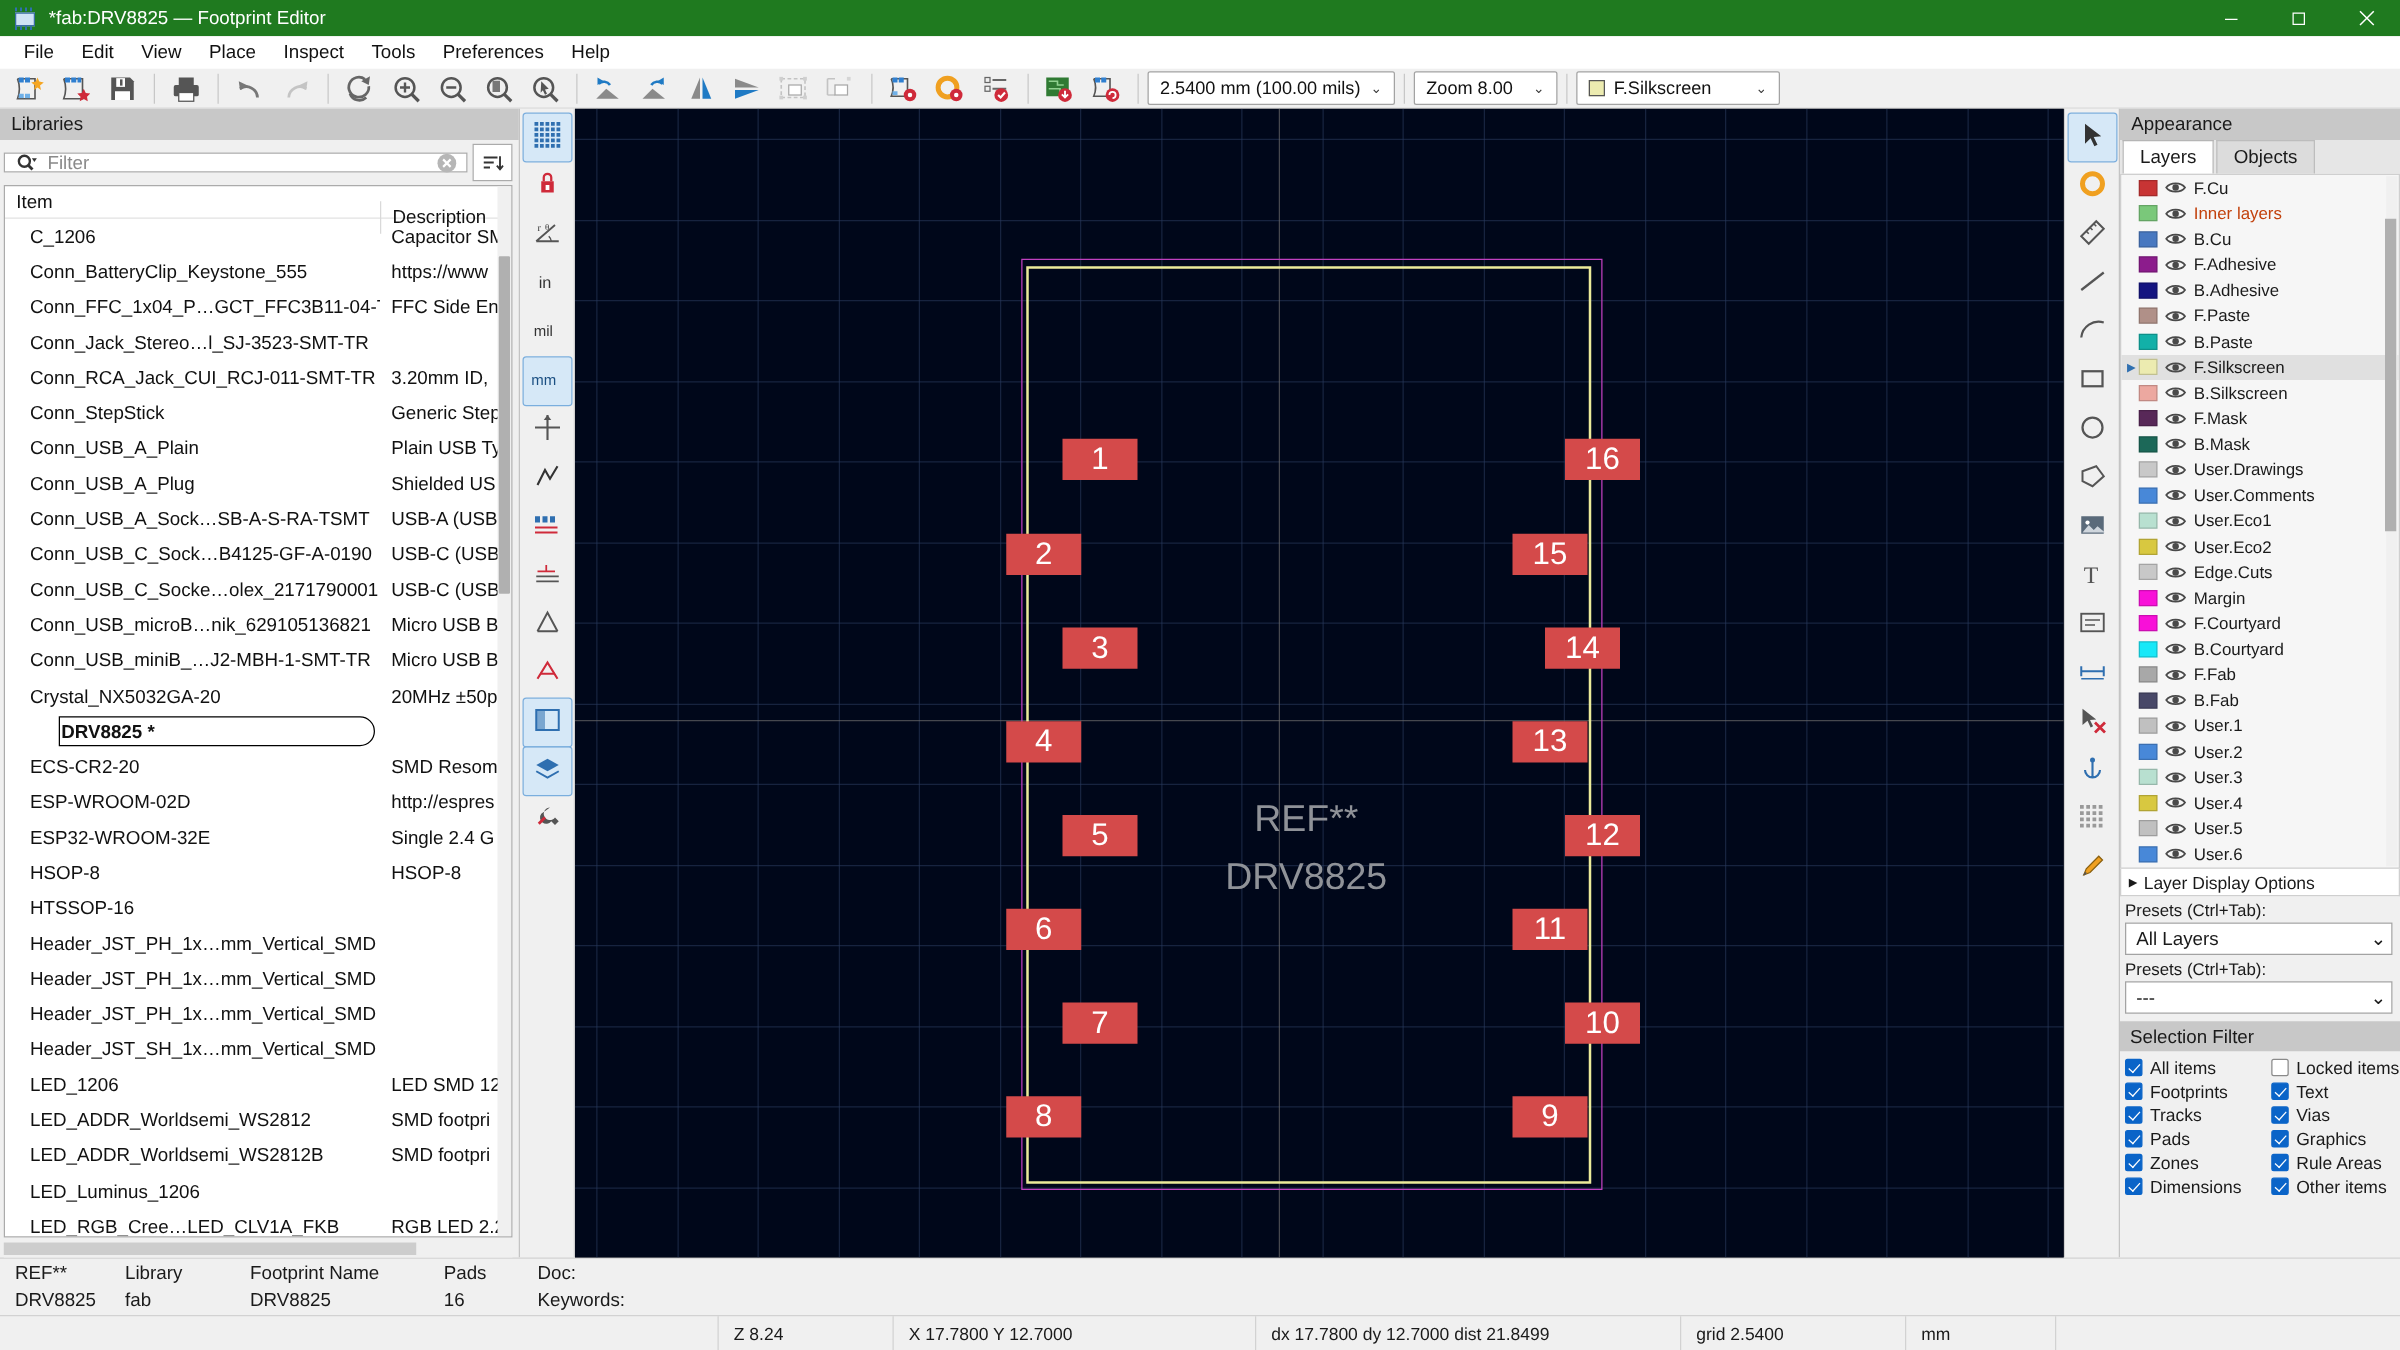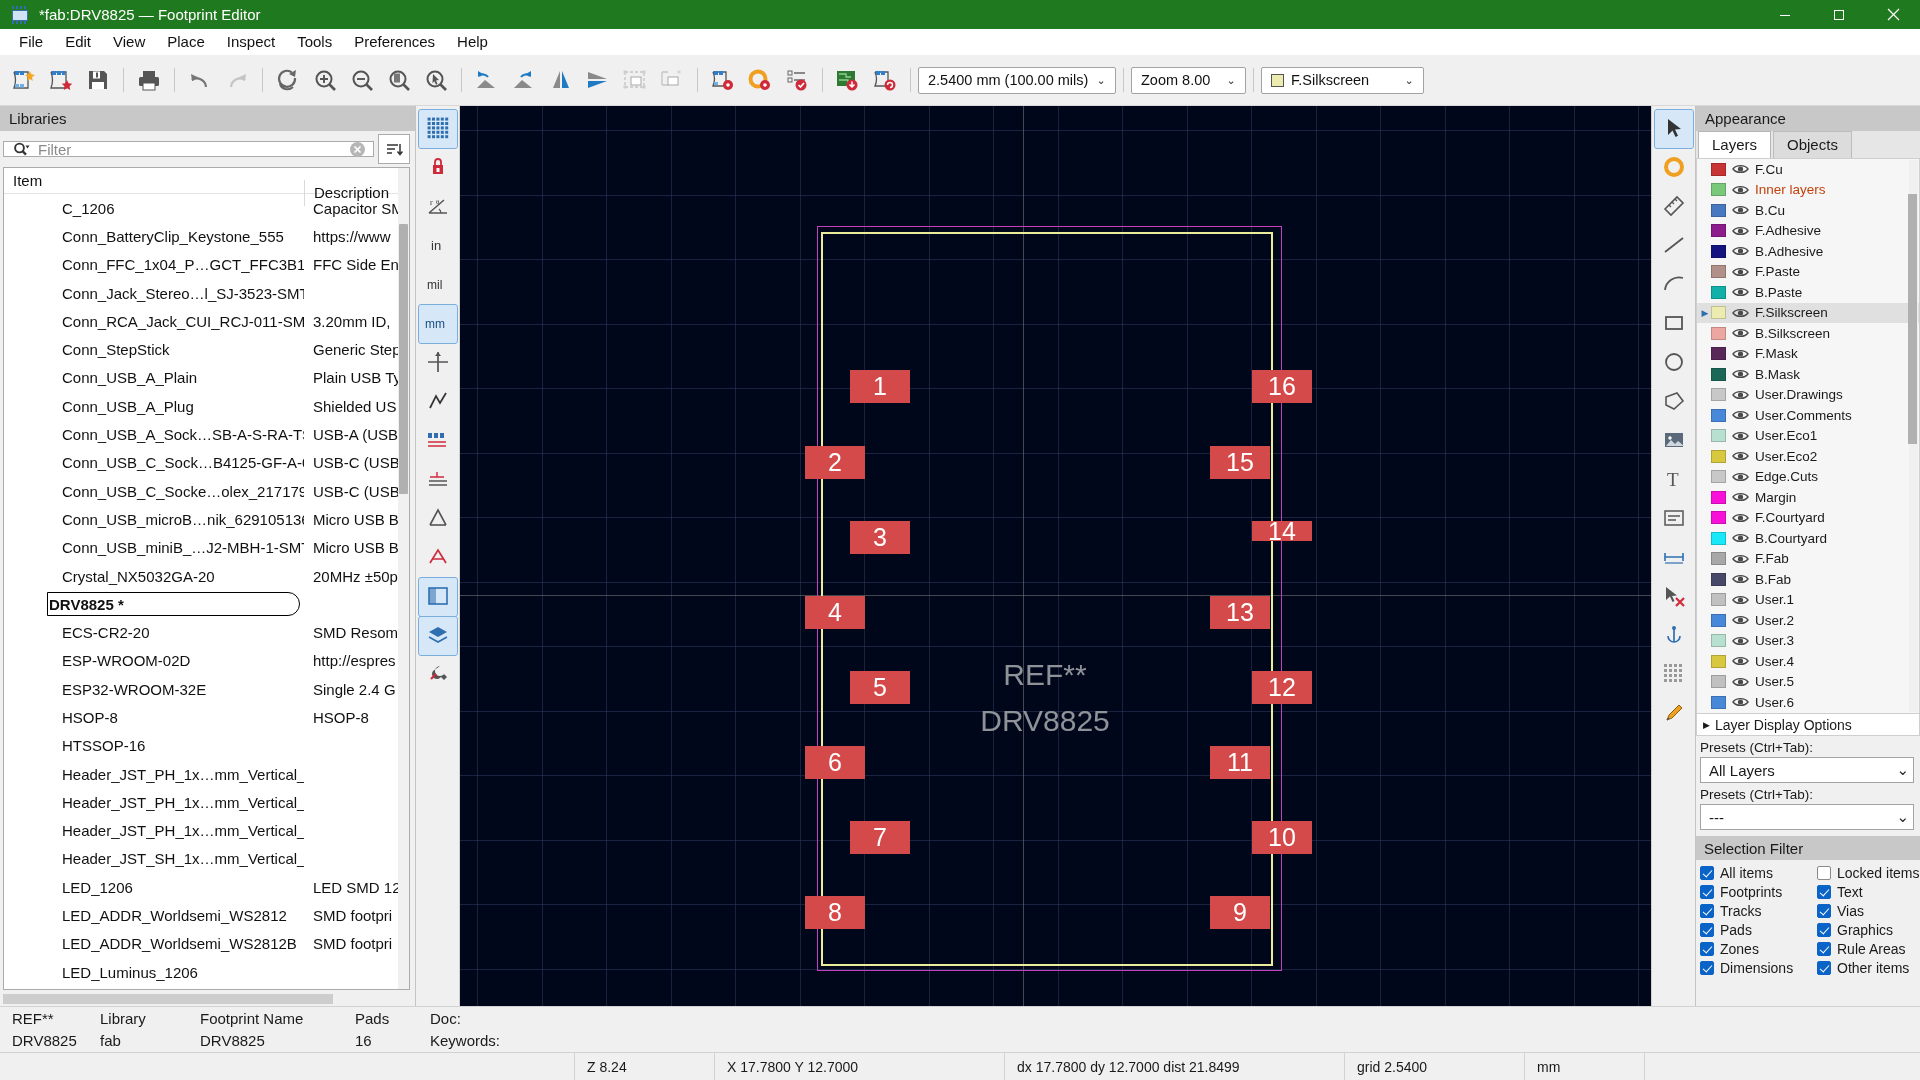--- a/index.html
+++ b/index.html
@@ -31,21 +31,21 @@
 
   
   .menubar {
     height:26px; background:#fff; display:flex; align-items:center;
     padding-left:8px; flex:none; border-bottom:1px solid #fff;
   }
   .menuitem { padding:3px 11px; font-size:15px; color:#111; white-space:nowrap; }
 
   
   .toolbar {
-    height:51px; background:#f0f0f0; display:flex; align-items:center;
+    height:32px; background:#f0f0f0; display:flex; align-items:center;
     padding:0 6px; flex:none; border-bottom:1px solid #d8d8d8; gap:1px;
   }
   .tbtn { width:36px; height:34px; display:flex; align-items:center; justify-content:center; border-radius:2px; flex:none;}
   .tsep { width:1px; height:24px; background:#c7c7c7; margin:0 6px; flex:none; }
   .combo {
     height:27px; background:#fff; border:1px solid #a3a3a3; border-radius:2px;
     display:flex; align-items:center; padding:0 4px 0 9px; font-size:14.5px;
     position:relative; flex:none; color:#111;
   }
   .combo .cval { flex:1; white-space:nowrap; overflow:hidden; }
@@ -71,21 +71,21 @@
   .searchbox input::placeholder { color:#8a8a8a; }
   .clearbtn { width:22px; height:22px; display:flex; align-items:center; justify-content:center; }
   .sortbtn { width:32px; height:30px; background:#fff; border:1px solid #ababab;
              display:flex; align-items:center; justify-content:center; flex:none;}
   .tree { flex:1; background:#fff; border:1px solid #ababab; margin:0 5px 0 3px; overflow:hidden; position:relative; display:flex; flex-direction:column;}
   .tree-head { display:flex; height:26px; align-items:center; font-size:15px; color:#111; border-bottom:1px solid #e2e2e2; flex:none;}
   .th-item { width:300px; padding-left:9px; }
   .th-desc { flex:1; padding-left:9px; border-left:1px solid #d9d9d9; height:26px; display:flex; align-items:center;margin-top:24px;}
   .tree-body { flex:1; overflow:hidden; position:relative; }
   .trow { display:flex; height:28.3px; align-items:center; font-size:15px; color:#111; white-space:nowrap;}
-  .trow .c-item { width:300px; padding-left:58px; overflow:hidden; }
+  .trow .c-item { width:300px; padding-left:20px; overflow:hidden; }
   .trow .c-desc { flex:1; padding-left:9px; overflow:hidden; }
   .trow.sel .c-item {
     font-weight:bold; padding-left:45px;
   }
   .trow.sel { position:relative; }
   .selbox {
     position:absolute; left:43px; top:2px; height:24px; width:253px;
     border:1.5px solid #000; border-radius:0 13px 13px 0; pointer-events:none;
   }
   .tree-scroll { position:absolute; right:0; top:0; width:11px; height:100%; background:#f0f0f0; }
@@ -740,21 +740,21 @@
           <div class="pad" style="left: 390px; top: 415px; width: 60px; height: 33px;">3</div>
           <div class="pad" style="left: 345px; top: 490px; width: 60px; height: 33px;">4</div>
           <div class="pad" style="left: 390px; top: 565px; width: 60px; height: 33px;">5</div>
           <div class="pad" style="left: 345px; top: 640px; width: 60px; height: 33px;">6</div>
           <div class="pad" style="left: 390px; top: 715px; width: 60px; height: 33px;">7</div>
           <div class="pad" style="left: 345px; top: 790px; width: 60px; height: 33px;">8</div>
         </div>
       <div id="pads-right">
           <div class="pad" style="left: 792px; top: 264px; width: 60px; height: 33px;">16</div>
           <div class="pad" style="left: 750px; top: 340px; width: 60px; height: 33px;">15</div>
-          <div class="pad" style="left: 792px; top: 415px; width: 60px; height: 20px;">14</div>
+          <div class="pad" style="left: 776px; top: 415px; width: 60px; height: 33px;">14</div>
           <div class="pad" style="left: 750px; top: 490px; width: 60px; height: 33px;">13</div>
           <div class="pad" style="left: 792px; top: 565px; width: 60px; height: 33px;">12</div>
           <div class="pad" style="left: 750px; top: 640px; width: 60px; height: 33px;">11</div>
           <div class="pad" style="left: 792px; top: 715px; width: 60px; height: 33px;">10</div>
           <div class="pad" style="left: 750px; top: 790px; width: 60px; height: 33px;">9</div>
         </div>
 
     </div>
 
     <div class="rtools" id="rtools">

